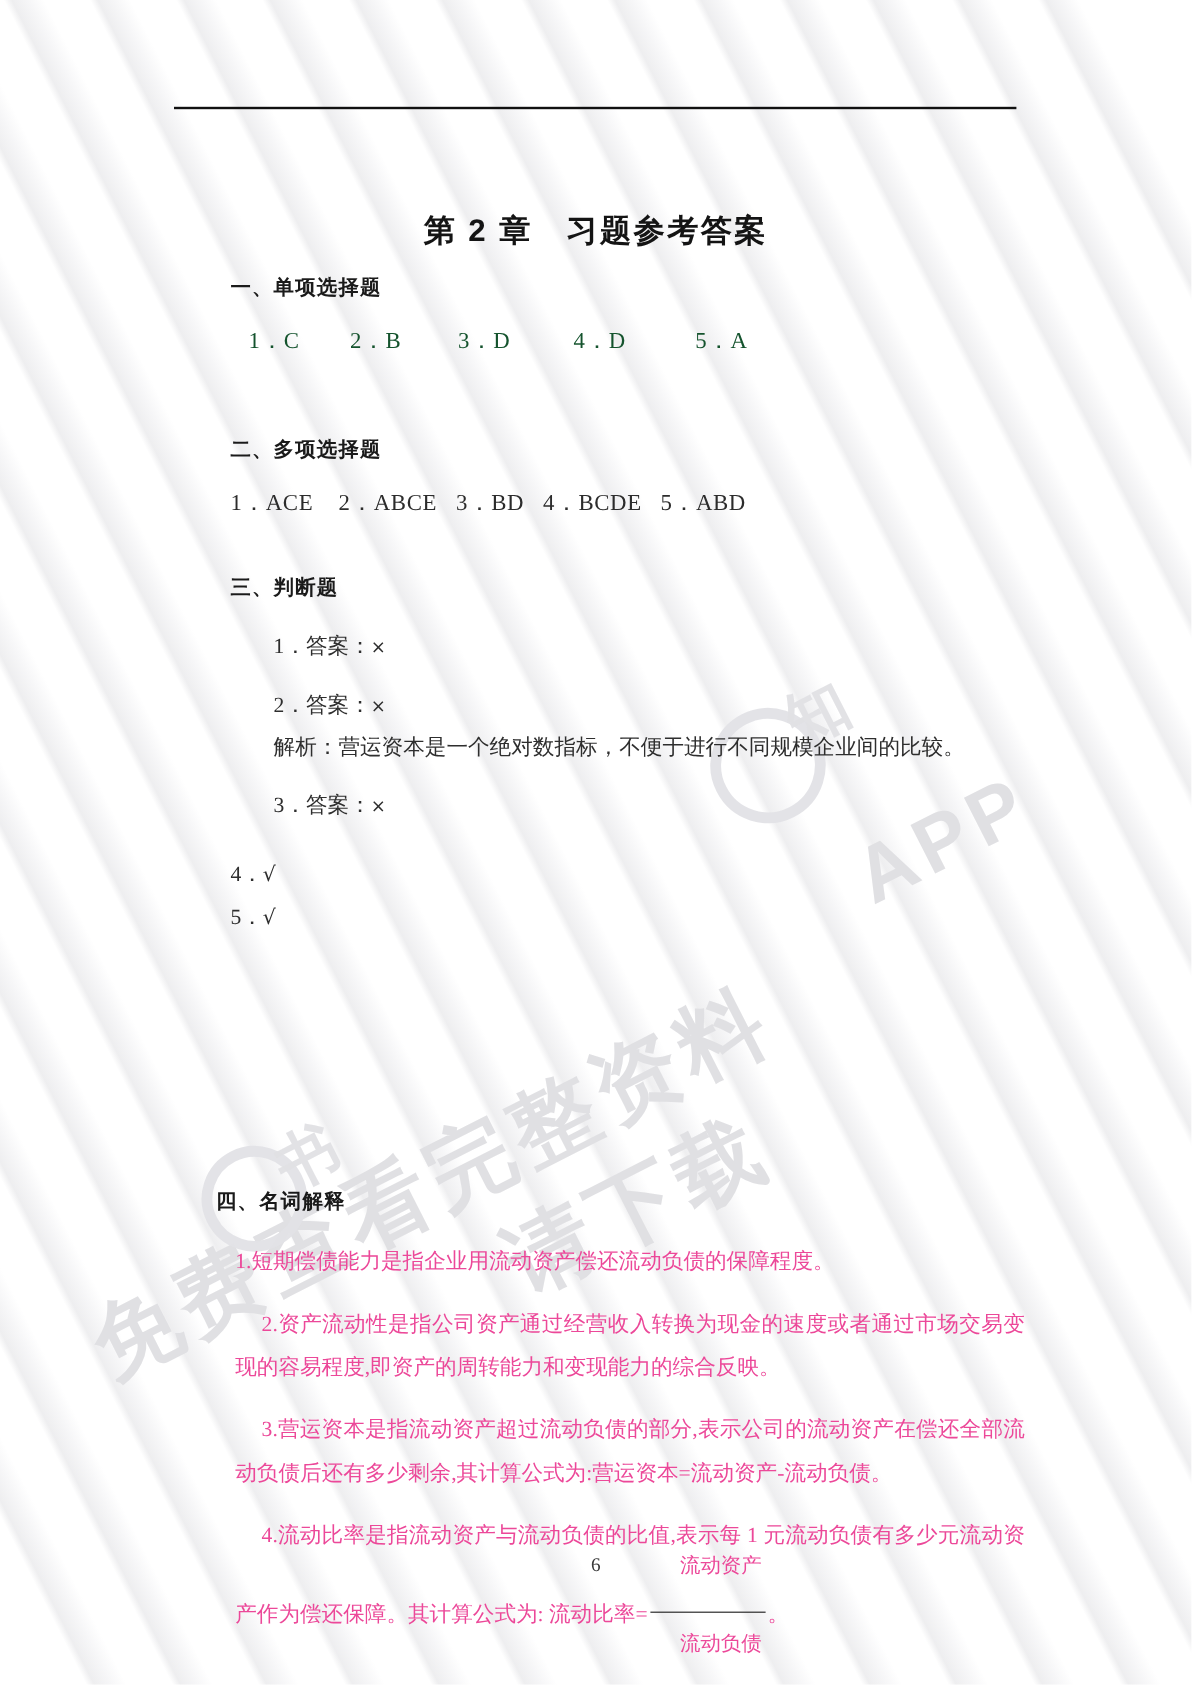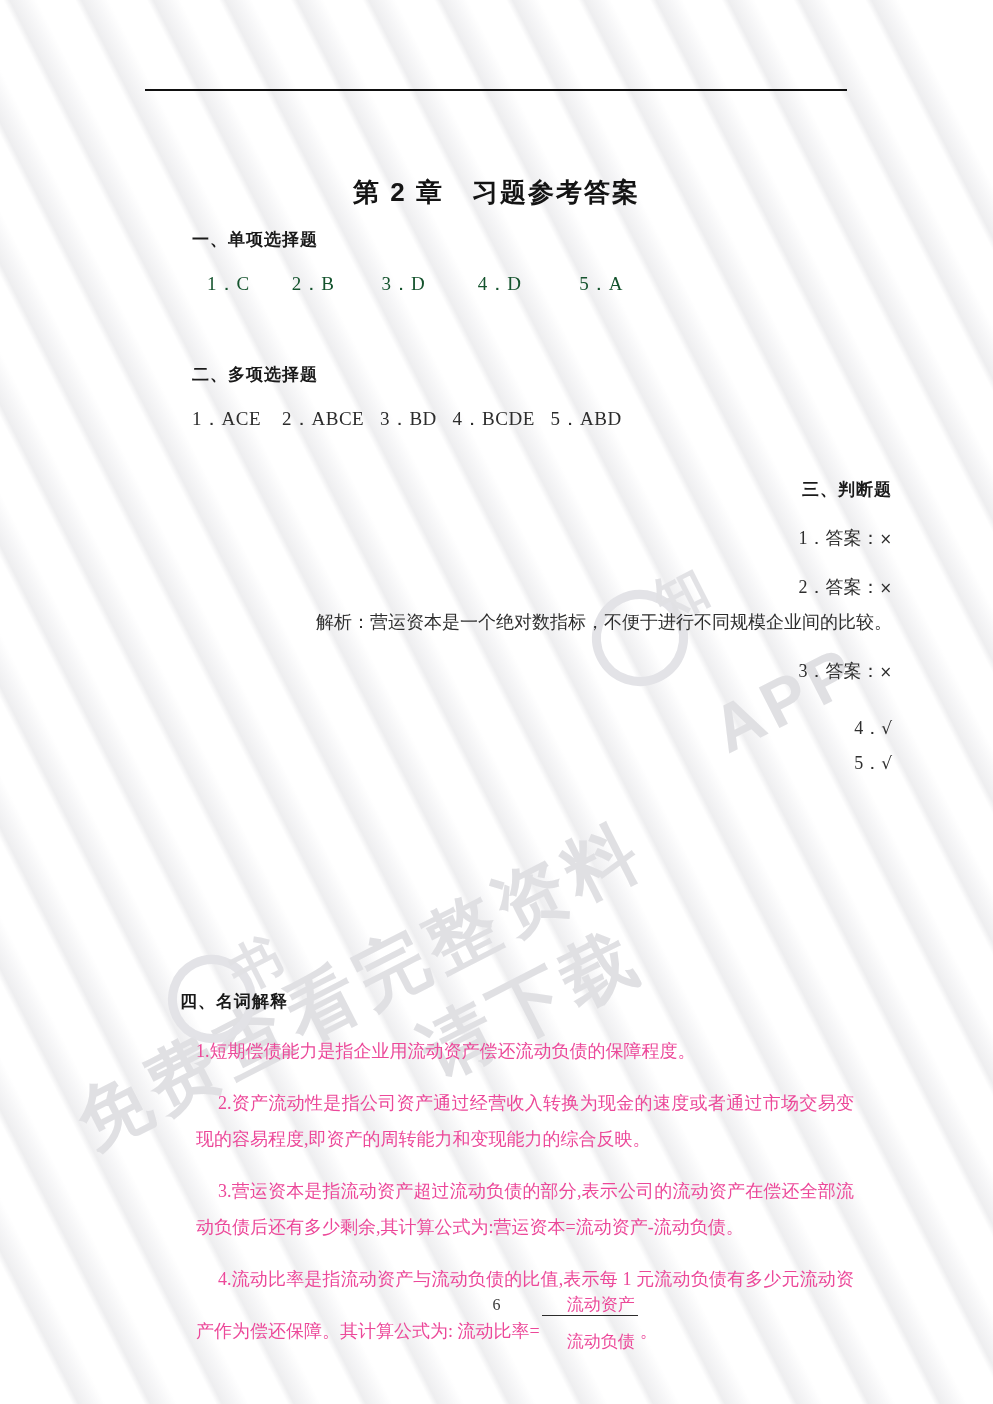--- a/index.html
+++ b/index.html
@@ -120,21 +120,21 @@
     color: #14532d;
     white-space: pre;
     margin-left: 15px;
   }
   .answer-row-2 {
     font-size: 19px;
     letter-spacing: 0.5px;
     color: #2c2c2c;
     white-space: pre;
   }
-  .qa-block { margin-bottom: 14px; }
+  .qa-block { margin-bottom: 14px; margin-left: 36px; }
   .qa-line {
     font-size: 18px;
     line-height: 1.95;
     color: #2e2e2e;
   }
   .qa-answer {
     font-size: 18px;
     line-height: 1.95;
     color: #2e2e2e;
   }
@@ -152,20 +152,21 @@
   .para.hang { text-indent: 22px; }
 
   .frac {
     display: inline-flex;
     flex-direction: column;
     align-items: center;
     vertical-align: middle;
     margin: 0 2px;
     position: relative;
     top: -2px;
+    gap: 28px;
   }
   .frac .num {
     font-size: 17px;
     line-height: 1.15;
     padding: 0 3px;
   }
   .frac .den {
     font-size: 17px;
     line-height: 1.15;
     padding: 16px 3px;
@@ -208,21 +209,21 @@
     <div class="section" style="top: 228px;">
       <div class="sec-heading">一、单项选择题</div>
       <div class="answer-row">1．C        2．B         3．D          4．D           5．A</div>
     </div>
 
     <div class="section" style="top: 363px;">
       <div class="sec-heading">二、多项选择题</div>
       <div class="answer-row-2">1．ACE    2．ABCE   3．BD   4．BCDE   5．ABD</div>
     </div>
 
-    <div class="section" style="top: 478px; text-align: right;">
+    <div class="section" style="top: 478px;">
       <div class="sec-heading">三、判断题</div>
 
       <div class="qa-block">
         <div class="qa-answer"><span>1．答案：</span><span class="mark">×</span></div>
       </div>
 
       <div class="qa-block">
         <div class="qa-answer"><span>2．答案：</span><span class="mark">×</span></div>
         <div class="qa-line">解析：营运资本是一个绝对数指标，不便于进行不同规模企业间的比较。</div>
       </div>

